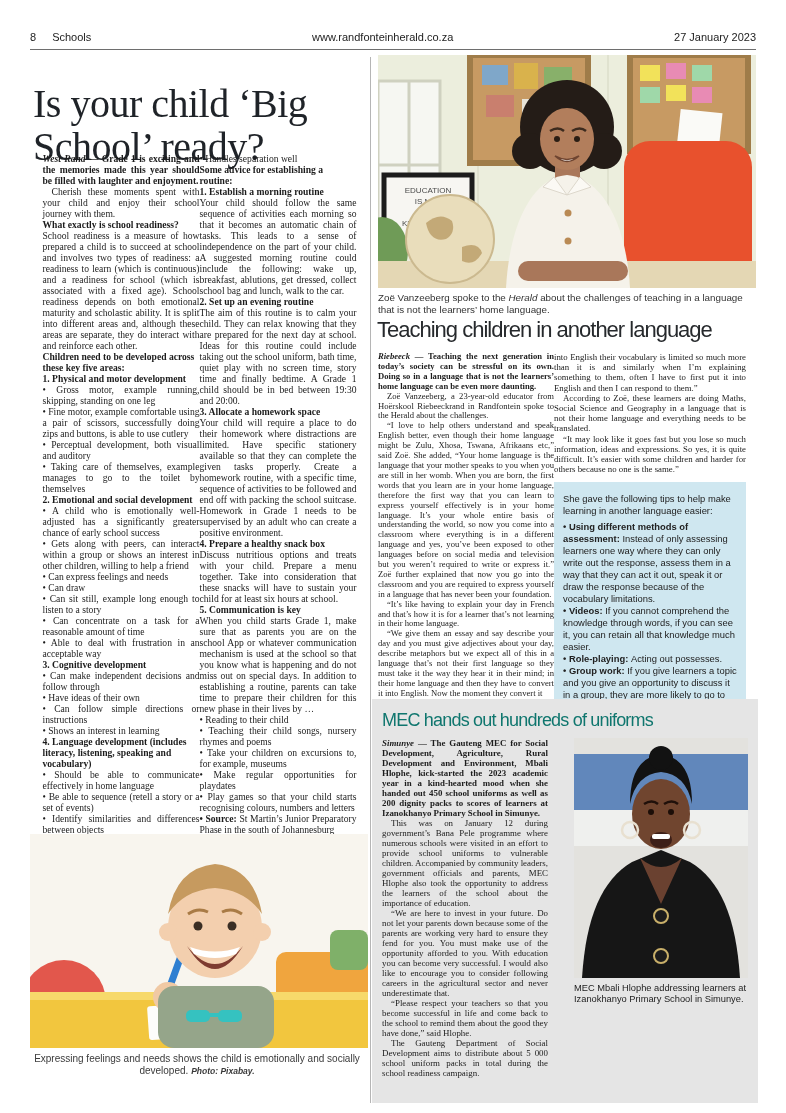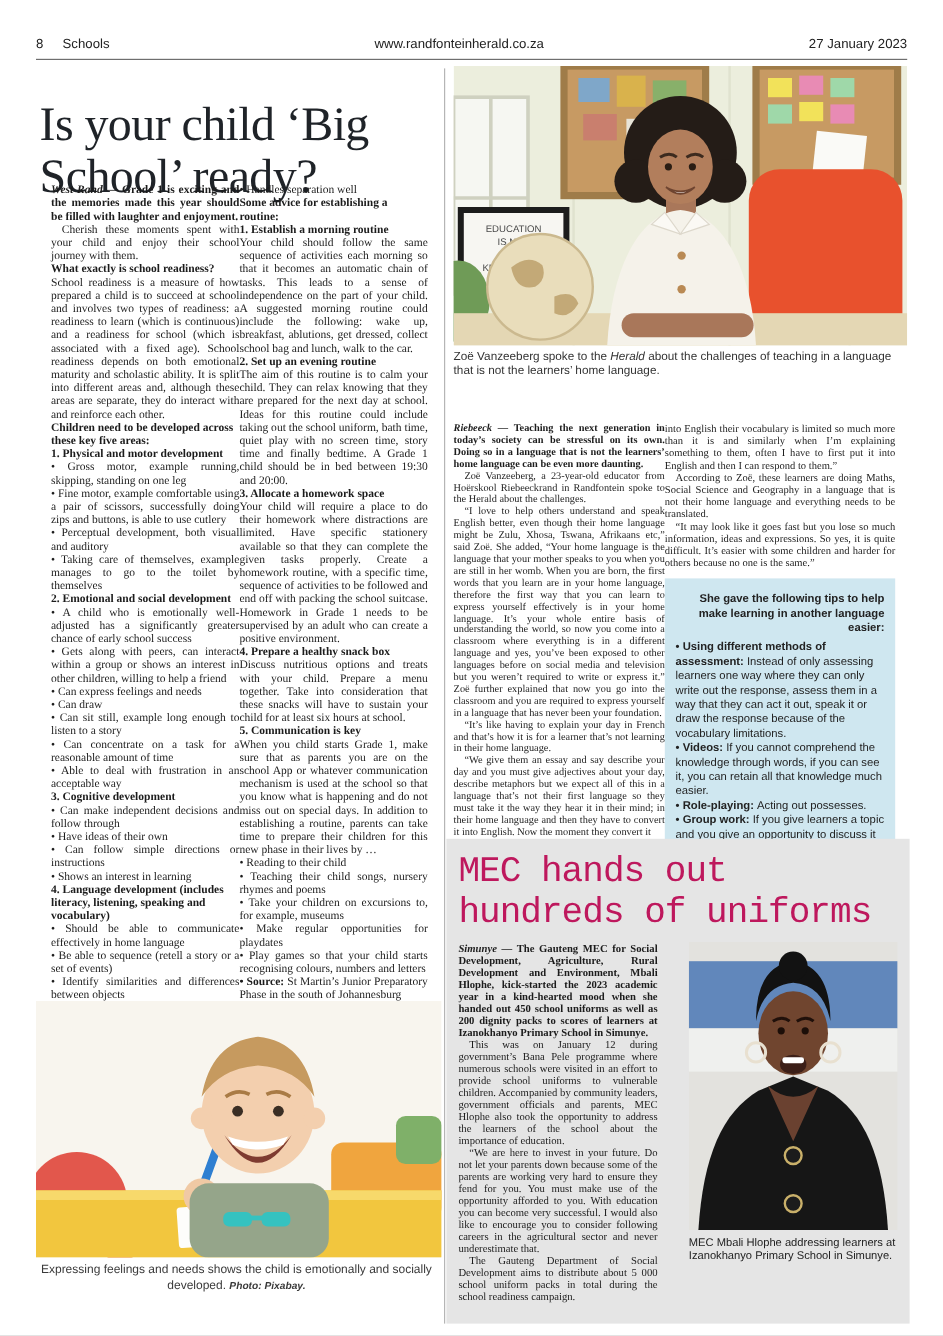--- a/index.html
+++ b/index.html
@@ -35,29 +35,29 @@
   .cap2{position:absolute;left:378px;top:292px;width:376px;
         font-family:"Liberation Sans",sans-serif;font-size:9.8px;line-height:11.5px;color:#333;}
   .h2{position:absolute;left:377px;top:317px;width:380px;font-family:"Liberation Sans",sans-serif;
       font-size:22px;letter-spacing:-1px;color:#26292c;font-weight:400;}
   .t-cols{position:absolute;left:378px;top:352px;width:378px;display:flex;gap:0;z-index:1;}
   .t-a{width:176px;font-size:8.6px;line-height:9.9px;text-align:justify;}
   .t-b{width:192px;font-size:8.8px;line-height:10.2px;text-align:justify;}
   .t-a p,.t-b p{margin:0;}
   .tips{margin-top:8px;background:#cfe7f0;padding:11px 9px;font-family:"Liberation Sans",sans-serif;
         font-size:9.4px;line-height:12px;color:#222;text-align:left;}
-  .tips .th{font-weight:bold;margin:0 0 4px 0;text-align:right;}
+  .tips .th{font-weight:normal;margin:0 0 4px 0;}
   .tips p{margin:0;}
   .tlab{font-weight:bold;}
 
   
   .mec{position:absolute;left:372px;top:699px;width:386px;height:404px;background:#e5e5e5;
        overflow:hidden;z-index:2;}
-  .h3{margin:11px 8px 7px 10px;font-family:Liberation Mono, monospace;font-size:30px;
-      letter-spacing:-0.8px;color:#be185d;font-weight:400;}
+  .h3{margin:11px 8px 7px 10px;font-family:Liberation Sans, sans-serif;font-size:18px;
+      letter-spacing:-0.8px;color:#0f766e;font-weight:400;}
   .mec-body{display:flex;gap:26px;margin:0 10px;}
   .m-a{width:182px;font-size:8.9px;line-height:10px;text-align:justify;}
   .m-a p{margin:0;}
   .m-b{width:174px;}
   .photo-mec{width:174px;height:240px;display:block;}
   .cap3{margin-top:5px;font-family:"Liberation Sans",sans-serif;font-size:9.3px;line-height:11px;color:#222;}
   .closing{margin-top:10px;font-size:9.4px;line-height:10.8px;text-align:justify;text-indent:8px;}
 </style>
 </head>
 <body>
@@ -229,20 +229,21 @@
       <path d="M128,233 C132,162 158,122 189,120 C220,122 248,162 252,233 Z" fill="#f5f2ea"></path>
       <path d="M176,122 L189,140 L165,132 Z" fill="#fbf9f4" stroke="#ddd8cc" stroke-width="1"></path>
       <path d="M202,122 L189,140 L213,132 Z" fill="#fbf9f4" stroke="#ddd8cc" stroke-width="1"></path>
       <circle cx="190" cy="158" r="3.5" fill="#b98a54"></circle>
       <circle cx="190" cy="186" r="3.5" fill="#b98a54"></circle>
       <rect x="140" y="206" width="110" height="20" rx="10" fill="#a9775a"></rect>
     </g>
   </svg>
   <div class="cap2"><span>Zoë Vanzeeberg spoke to the </span><i>Herald</i><span> about the challenges of teaching in a language that is not the learners’ home language.</span></div>
 
+  <div class="h2">Teaching children in another language</div>
   <div class="t-cols">
     <div class="t-a">
       <p class="ld"><span class="dl">Riebeeck</span> <span>— Teaching the next generation in today’s society can be stressful on its own. Doing so in a language that is not the learners’ home language can be even more daunting.</span></p>
       <p class="pi">Zoë Vanzeeberg, a 23-year-old educator from Hoërskool Riebeeckrand in Randfontein spoke to the Herald about the challenges.</p>
       <p class="pi">“I love to help others understand and speak English better, even though their home language might be Zulu, Xhosa, Tswana, Afrikaans etc,” said Zoë. She added, “Your home language is the language that your mother speaks to you when you are still in her womb. When you are born, the first words that you learn are in your home language, therefore the first way that you can learn to express yourself effectively is in your home language. It’s your whole entire basis of understanding the world, so now you come into a classroom where everything is in a different language and yes, you’ve been exposed to other languages before on social media and television but you weren’t required to write or express it.” Zoë further explained that now you go into the classroom and you are required to express yourself in a language that has never been your foundation.</p>
       <p class="pi">“It’s like having to explain your day in French and that’s how it is for a learner that’s not learning in their home language.</p>
       <p class="pi">“We give them an essay and say describe your day and you must give adjectives about your day, describe metaphors but we expect all of this in a language that’s not their first language so they must take it the way they hear it in their mind; in their home language and then they have to convert it into English. Now the moment they convert it</p>
     </div>
     <div class="t-b">
       <p>into English their vocabulary is limited so much more than it is and similarly when I’m explaining something to them, often I have to first put it into English and then I can respond to them.”</p>
@@ -258,20 +259,21 @@
     </div>
   </div>
 
   <div class="mec">
     <div class="h3">MEC hands out hundreds of uniforms</div>
     <div class="mec-body">
       <div class="m-a">
         <p class="ld"><span class="dl">Simunye</span> <span>— The Gauteng MEC for Social Development, Agriculture, Rural Development and Environment, Mbali Hlophe, kick-started the 2023 academic year in a kind-hearted mood when she handed out 450 school uniforms as well as 200 dignity packs to scores of learners at Izanokhanyo Primary School in Simunye.</span></p>
         <p class="pi">This was on January 12 during government’s Bana Pele programme where numerous schools were visited in an effort to provide school uniforms to vulnerable children. Accompanied by community leaders, government officials and parents, MEC Hlophe also took the opportunity to address the learners of the school about the importance of education.</p>
         <p class="pi">“We are here to invest in your future. Do not let your parents down because some of the parents are working very hard to ensure they fend for you. You must make use of the opportunity afforded to you. With education you can become very successful. I would also like to encourage you to consider following careers in the agricultural sector and never underestimate that.</p>
+        <p class="pi">“Please respect your teachers so that you become successful in life and come back to the school to remind them about the good they have done,” said Hlophe.</p>
         <p class="pi">The Gauteng Department of Social Development aims to distribute about 5 000 school uniform packs in total during the school readiness campaign.</p>
       </div>
       <div class="m-b">
         <svg class="photo-mec" viewBox="0 0 174 240">
           <rect width="174" height="240" fill="#e3e2de"></rect>
           <rect y="16" width="174" height="56" fill="#4a77b5" opacity="0.85"></rect>
           <rect y="72" width="174" height="36" fill="#eff0ee"></rect>
           <g>
             <path d="M56,66 Q56,20 87,16 Q118,20 118,66 Q112,36 87,34 Q62,36 56,66 Z" fill="#121212"></path>
             <circle cx="87" cy="20" r="12" fill="#121212"></circle>

